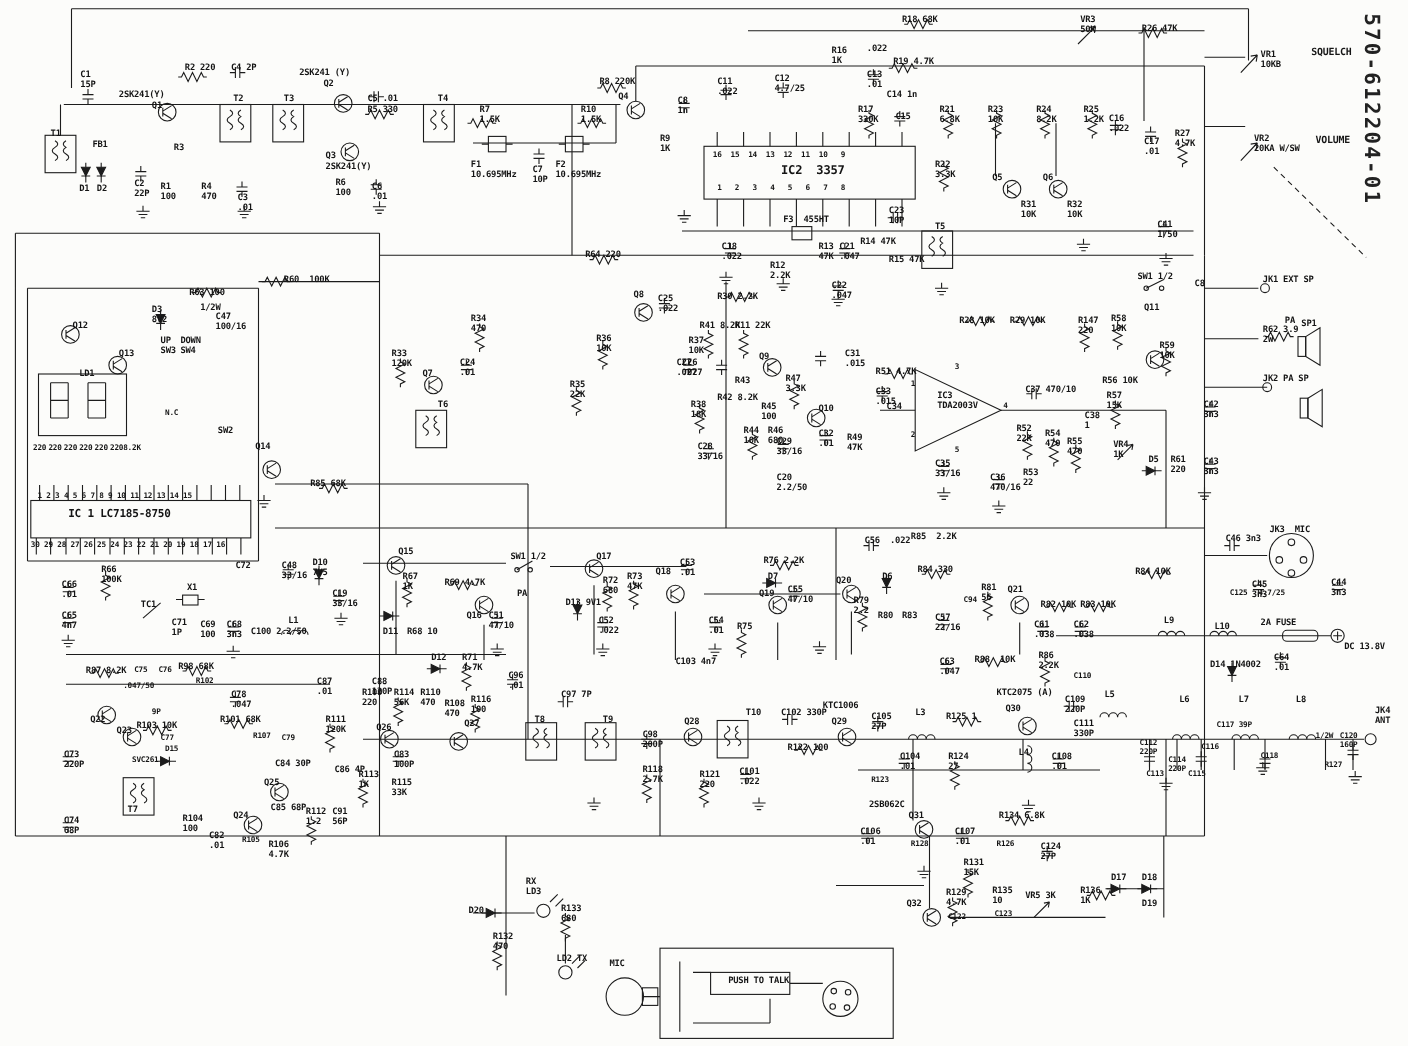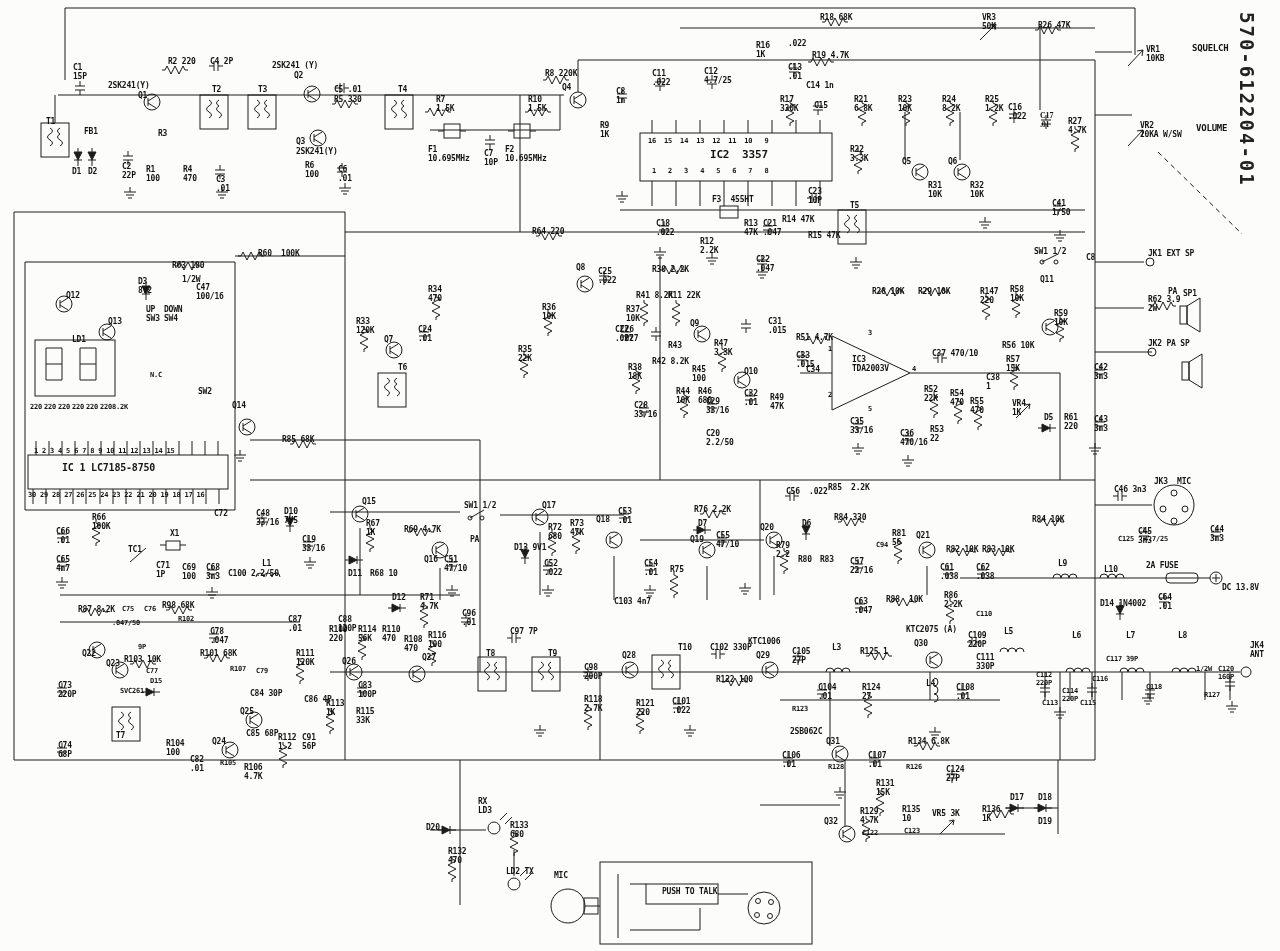--- a/index.html
+++ b/index.html
@@ -463,21 +463,21 @@
       <span class="lbl" style="left: 854px; top: 96px;">R21
 6.8K</span>
       <span class="lbl" style="left: 898px; top: 96px;">R23
 10K</span>
       <span class="lbl" style="left: 942px; top: 96px;">R24
 8.2K</span>
       <span class="lbl" style="left: 985px; top: 96px;">R25
 1.2K</span>
       <span class="lbl" style="left: 1008px; top: 104px;">C16
 .022</span>
-      <span class="lbl" style="left: 1040px; top: 112px; font-family: Liberation Serif, serif;">C17
+      <span class="lbl" style="left: 1040px; top: 125px;">C17
 .01</span>
       <span class="lbl" style="left: 1068px; top: 118px;">R27
 4.7K</span>
       <span class="lbl" style="left: 850px; top: 146px;">R22
 3.3K</span>
       <span class="lbl" style="left: 710px; top: 149px; font-size: 11px;">IC2  3357</span>
       <span class="lbl" style="left: 648px; top: 138px; font-size: 7px;">16  15  14  13  12  11  10   9</span>
       <span class="lbl" style="left: 652px; top: 168px; font-size: 7px;">1   2   3   4   5   6   7   8</span>
       <span class="lbl" style="left: 656px; top: 220px;">C18
 .022</span>

